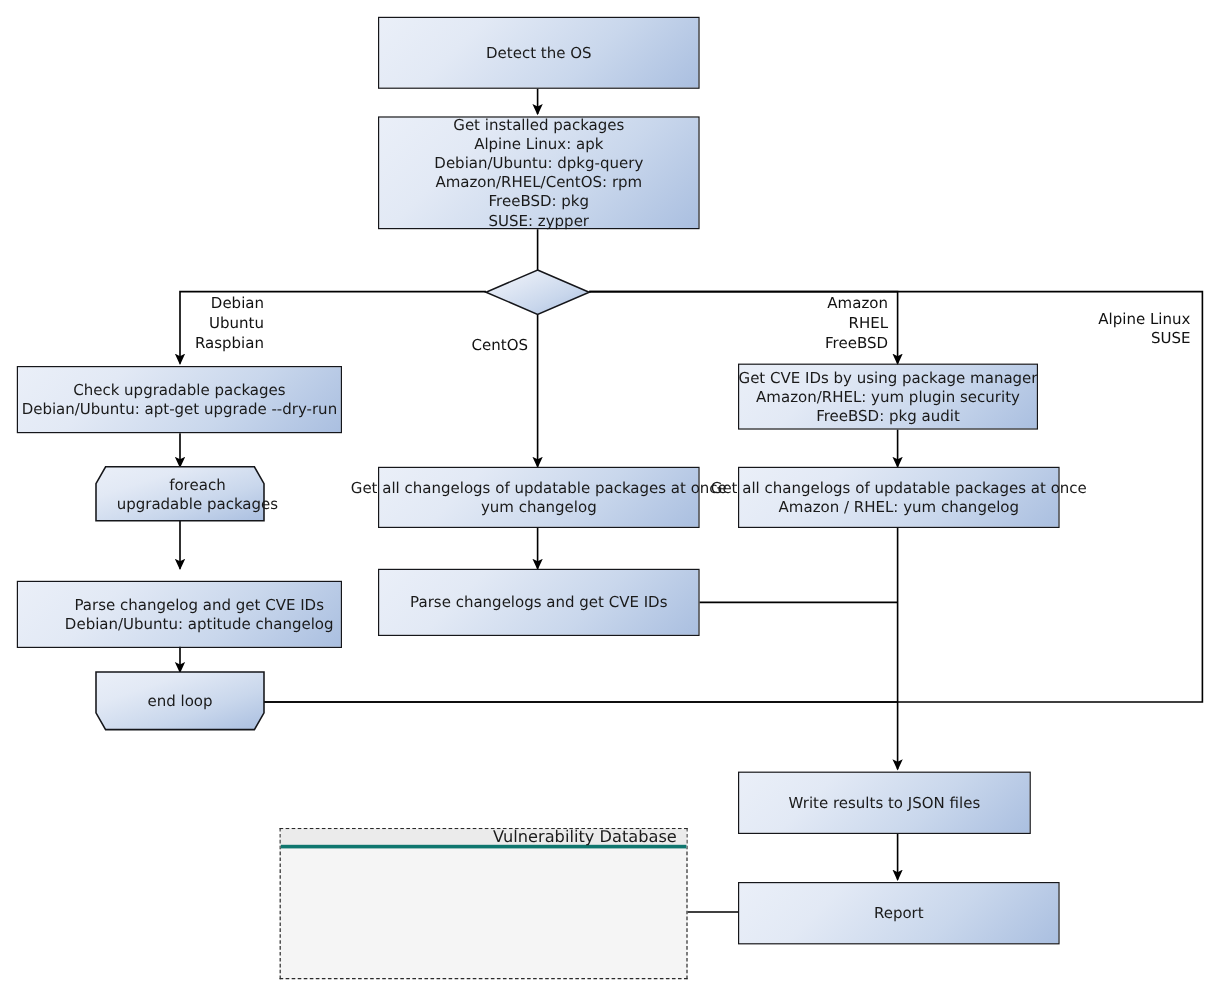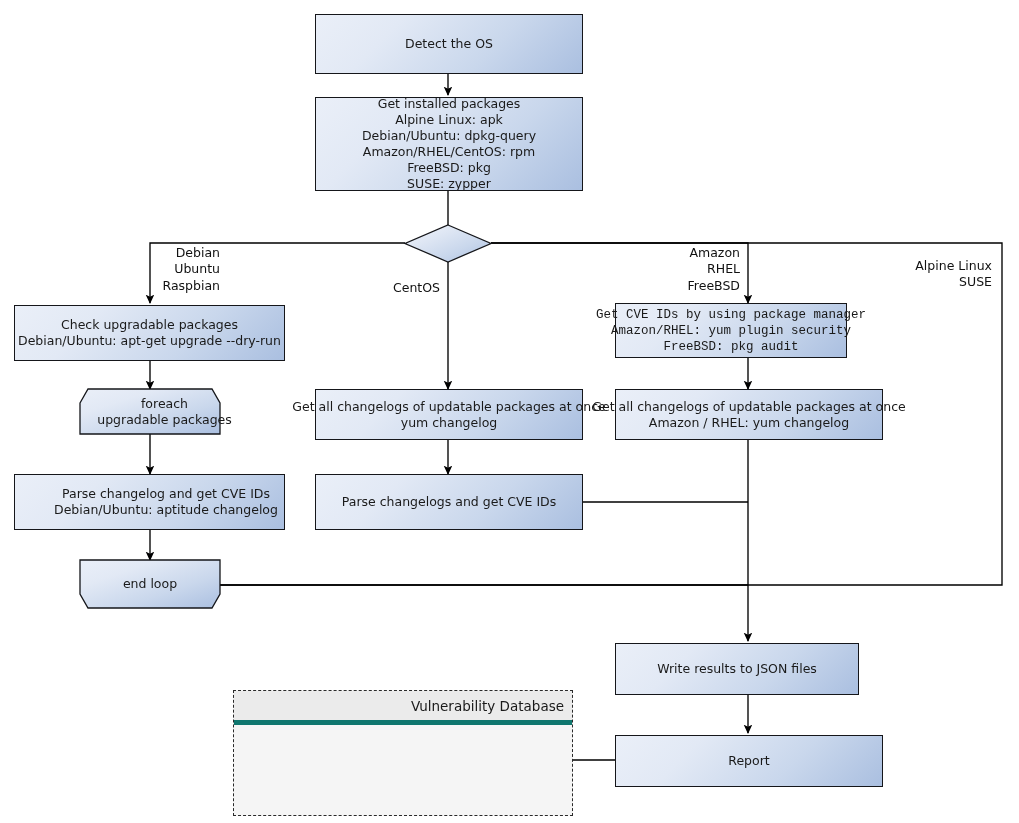--- a/index.html
+++ b/index.html
@@ -59,23 +59,23 @@
   .db-group {
     position: absolute;
     box-sizing: border-box;
     border: 1.4px dashed #2a2a2a;
     background: #f5f5f5;
     z-index: 2;
   }
   .db-group-header {
     position: absolute;
     left: 0; right: 0; top: 0;
-    height: 34px;
+    height: 16px;
     background: #ebebeb;
-    border-bottom: 5px solid #0f766e;
+    border-bottom: 3px solid #0f766e;
     box-sizing: border-box;
     display: flex;
     align-items: center;
     justify-content: flex-end;
     padding-right: 8px;
     font-size: 13.5px;
     color: #1a1a1a;
   }
   .cyl-label {
     position: absolute;
@@ -176,37 +176,37 @@
 </div>
 
 <div class="node proc" style="left:14px; top:305px; width:271px; height:56px;">
   <div>Check upgradable packages<br>Debian/Ubuntu: apt-get upgrade --dry-run</div>
 </div>
 
 <div class="node loop-start" style="left:80px; top:389px; width:140px; height:45px;padding-left:29px;">
   <div>foreach<br>upgradable  packages</div>
 </div>
 
-<div class="node proc" style="left:14px; top:474px; width:271px; height:56px;padding-left:33px;">
+<div class="node proc" style="left:14px; top:484px; width:271px; height:56px;padding-left:33px;">
   <div>Parse changelog and get  CVE IDs<br>Debian/Ubuntu: aptitude changelog</div>
 </div>
 
 <div class="node loop-end" style="left:80px; top:560px; width:140px; height:48px;">
   <span>end loop</span>
 </div>
 
 <div class="node proc" style="left:315px; top:389px; width:268px; height:51px;">
   <div class="overflow-text">Get all changelogs of updatable packages at once<br>yum changelog</div>
 </div>
 
 <div class="node proc" style="left:315px; top:474px; width:268px; height:56px;">
   <span>Parse changelogs and get CVE IDs</span>
 </div>
 
-<div class="node proc" style="left:615px; top:303px; width:232px; height:55px;font-family:Liberation Mono, monospace;">
+<div class="node proc" style="left:615px; top:303px; width:250px; height:55px;">
   <div>Get CVE IDs by using package manager<br>Amazon/RHEL: yum plugin security<br>FreeBSD: pkg audit</div>
 </div>
 
 <div class="node proc" style="left:615px; top:389px; width:268px; height:51px;">
   <div class="overflow-text">Get all changelogs of updatable packages at once<br>Amazon / RHEL: yum changelog</div>
 </div>
 
 <div class="node proc" style="left:615px; top:643px; width:244px; height:52px;">
   <span>Write results to JSON files</span>
 </div>

